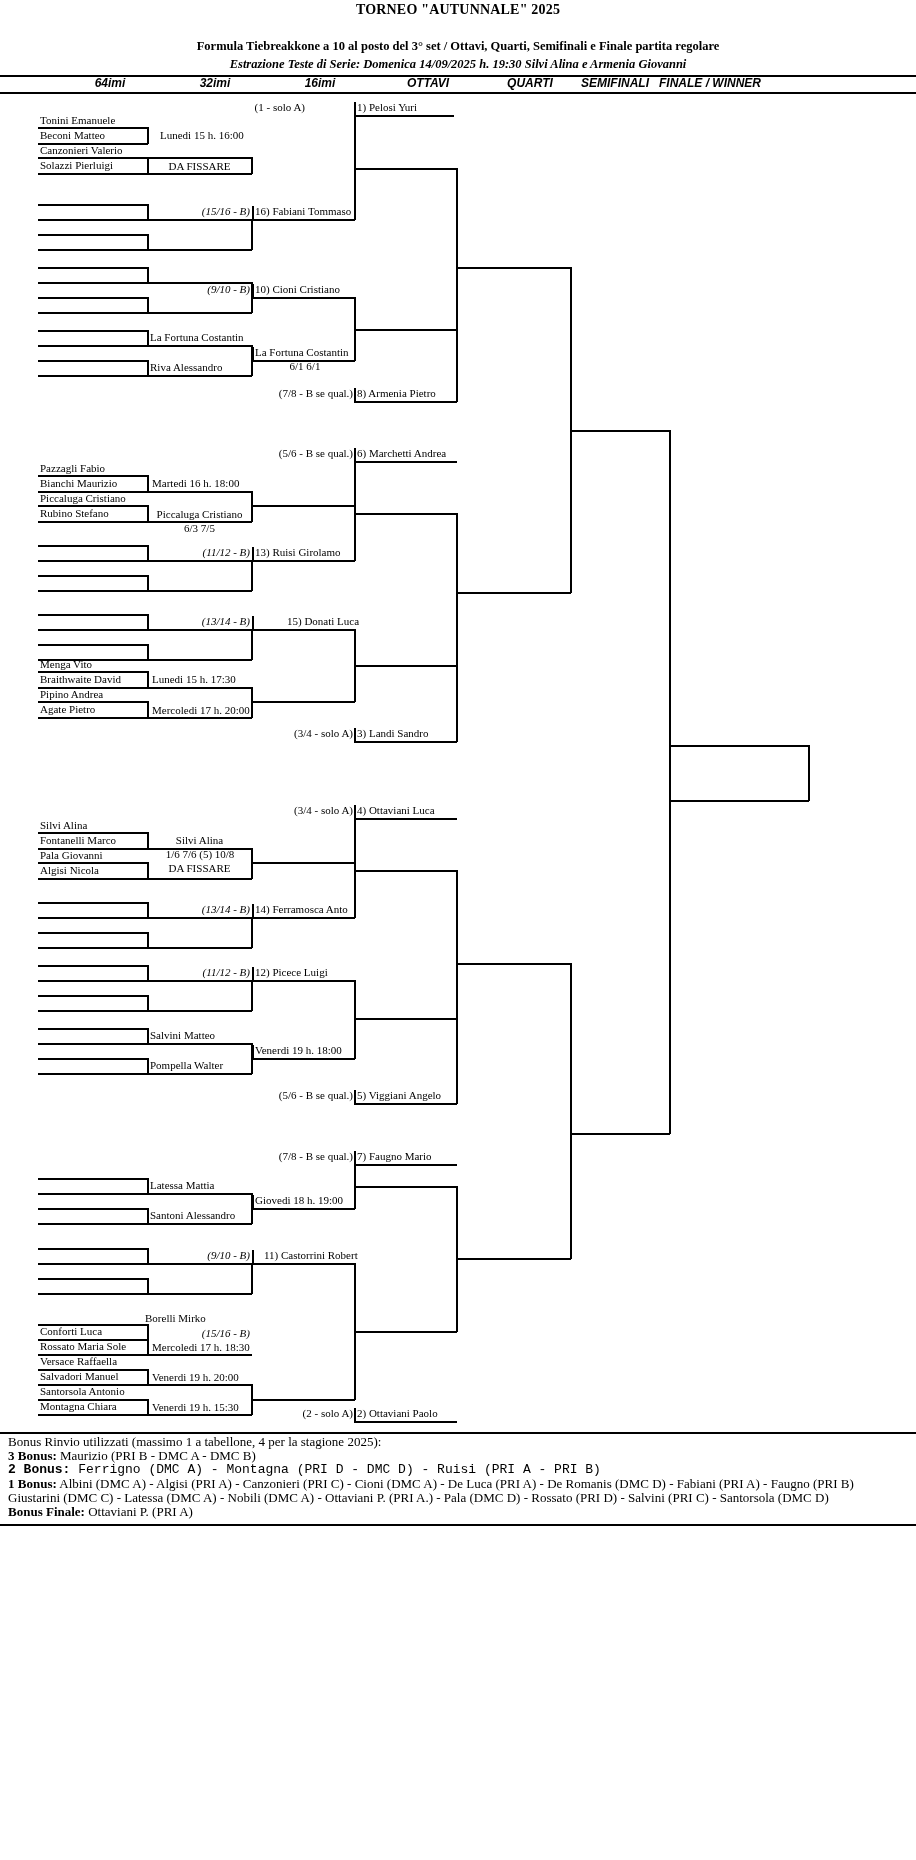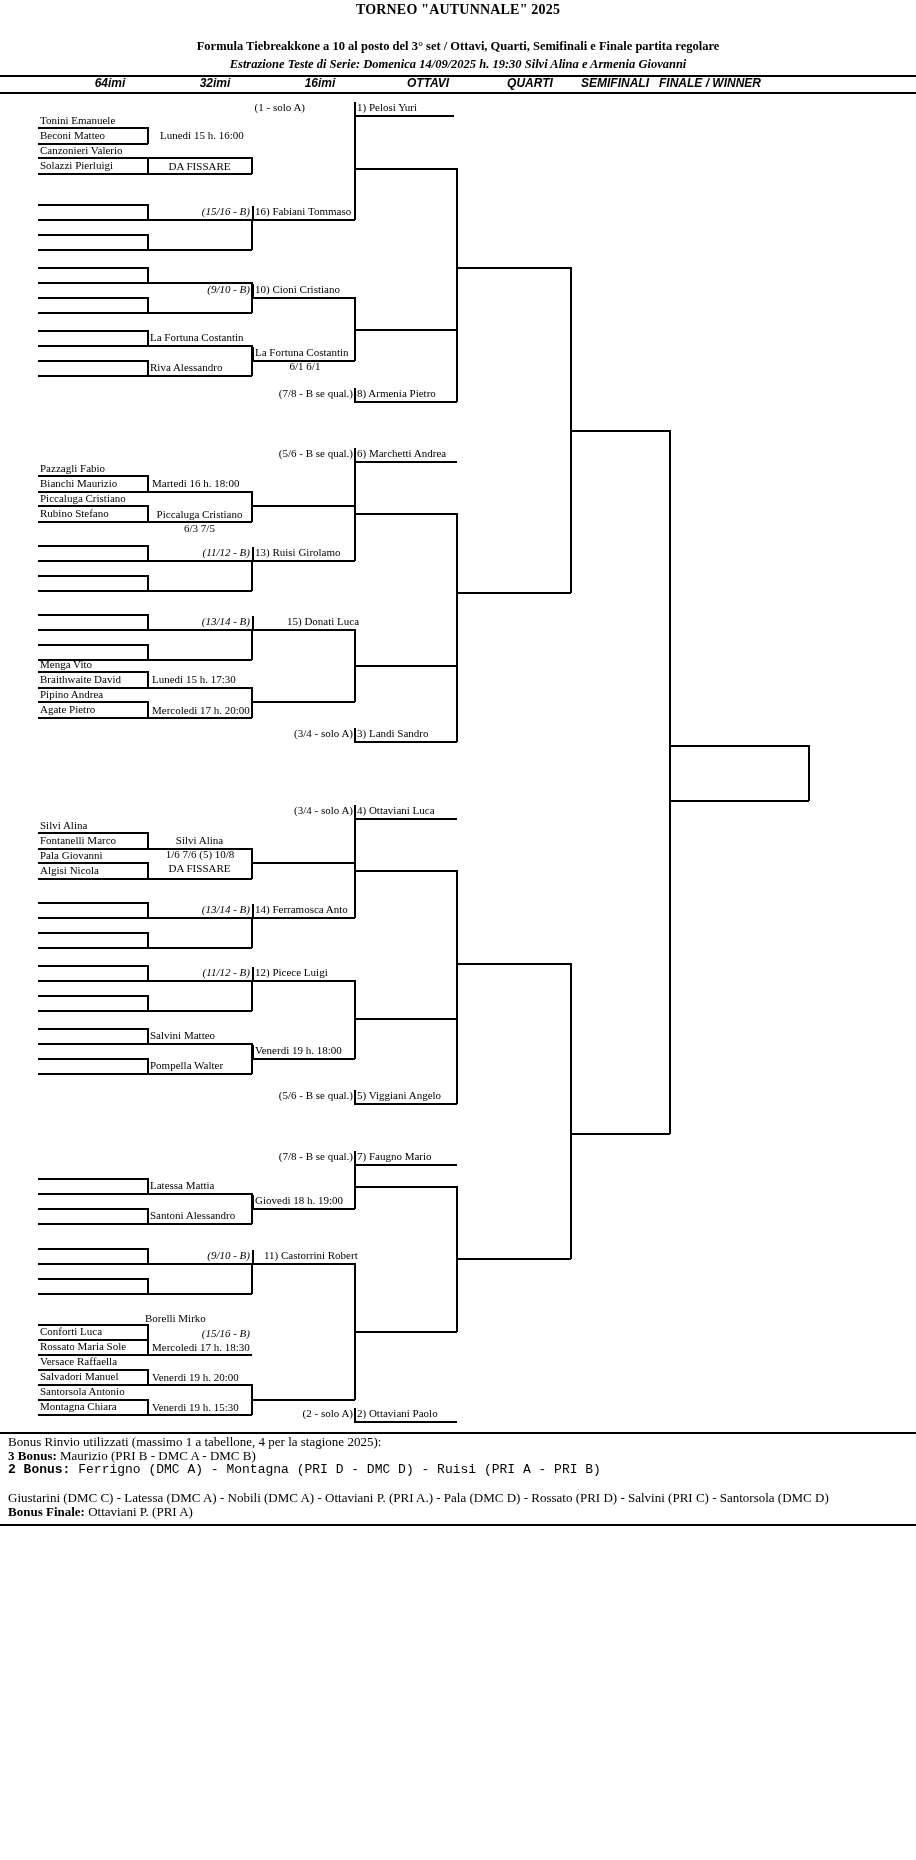--- a/index.html
+++ b/index.html
@@ -374,19 +374,22 @@
   <div class="vl" style="left:808px;top:745px;height:56px;"></div>
 
   <div class="footrule" style="top:1432px;"></div>
   <div class="footline" style="top:1436px;">Bonus Rinvio utilizzati (massimo 1 a tabellone, 4 per la stagione 2025):</div>
   <div class="footline" style="top:1450px;">
     <span class="b">3 Bonus:</span><span> Maurizio (PRI B - DMC A - DMC B)</span>
   </div>
   <div class="footline" style="top:1464px;font-family:Liberation Mono, monospace;">
     <span class="b">2 Bonus:</span><span> Ferrigno (DMC A) - Montagna (PRI D - DMC D) - Ruisi (PRI A - PRI B)</span>
   </div>
+  <div class="footline" style="top:1478px;">
+    <span class="b">1 Bonus:</span><span> Albini (DMC A) - Algisi (PRI A) - Canzonieri (PRI C) - Cioni (DMC A) - De Luca (PRI A) - De Romanis (DMC D) - Fabiani (PRI A) - Faugno (PRI B)</span>
+  </div>
   <div class="footline" style="top:1492px;">Giustarini (DMC C) - Latessa (DMC A) - Nobili (DMC A) - Ottaviani P. (PRI A.) - Pala (DMC D) - Rossato (PRI D) - Salvini (PRI C) - Santorsola (DMC D)</div>
   <div class="footline" style="top:1506px;">
     <span class="b">Bonus Finale:</span><span> Ottaviani P. (PRI A)</span>
   </div>
   <div class="footrule" style="top:1524px;"></div>
 
 </div>
 
 </body></html>

